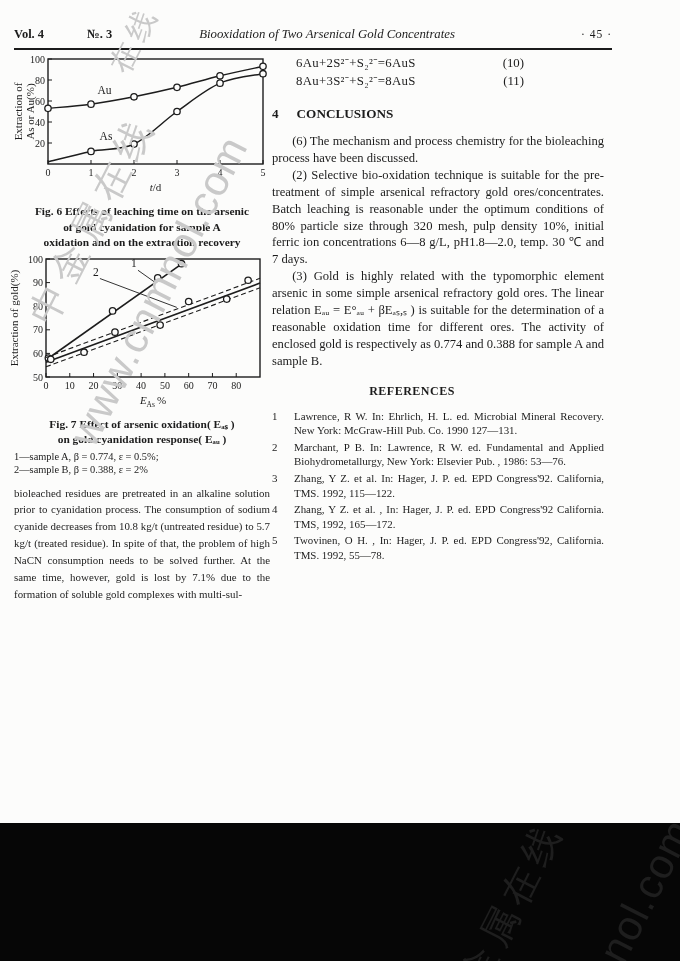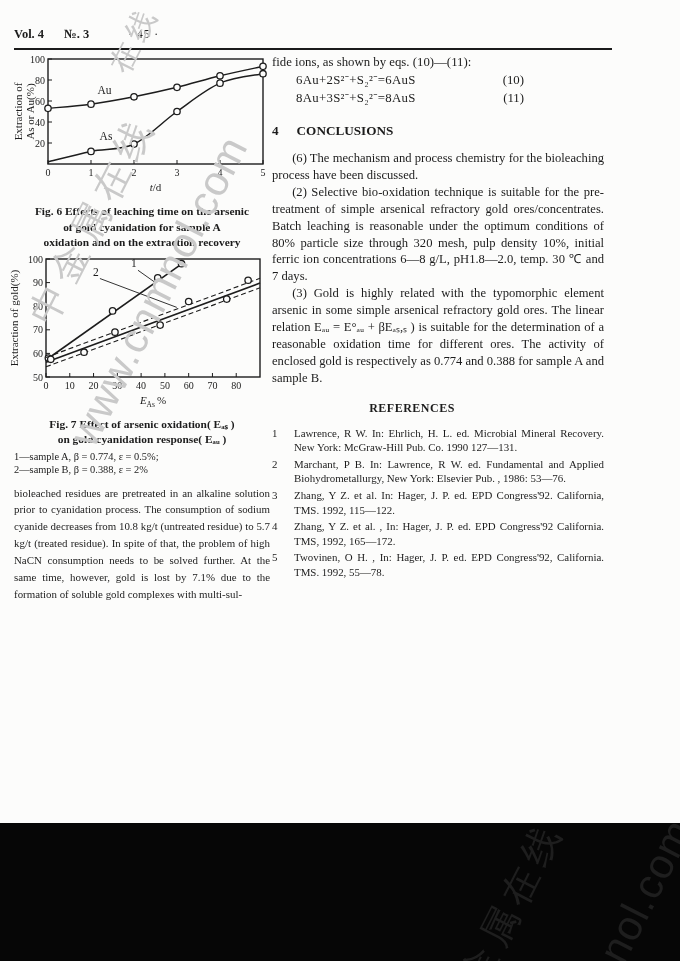--- a/index.html
+++ b/index.html
@@ -1,20 +1,20 @@
 <!DOCTYPE html>
 <html><head>
 <meta charset="utf-8">
 <style>
   html,body{margin:0;padding:0;background:#444;}
   .page{position:relative;width:680px;height:961px;background:#fcfcfb;overflow:hidden;
         font-family:"Liberation Serif",serif;color:#1c1c1c;}
   
   .hdr{position:absolute;left:14px;top:27px;width:598px;display:flex;align-items:baseline;
-       border-bottom:2.5px solid #1b1b1b;padding-bottom:6px;font-size:12.5px;}
+       border-bottom:2.5px solid #1b1b1b;padding-bottom:6px;font-size:12.5px;gap:23px;}
   .hdr .vol{font-weight:700;}
   .hdr .iss{font-weight:700;margin-left:20px;}
   .hdr .ttl{flex:1;text-align:center;font-style:italic;font-size:12.8px;}
   .hdr .pg{width:70px;text-align:right;font-size:11.5px;letter-spacing:1px;}
   
   .col-left{position:absolute;left:14px;top:54px;width:256px;}
   .col-right{position:absolute;left:272px;top:54px;width:332px;}
   
   .chart{display:block;}
   .fig7wrap{margin-left:-4px;margin-top:2px;}
@@ -59,20 +59,21 @@
   <div class="wm" style="left:100px;top:62px;font-size:30px;letter-spacing:6px;transform:rotate(-63deg);">在线</div>
   <div class="wm" style="left:60px;top:432px;font-size:42px;letter-spacing:1px;transform:rotate(-63deg);">www.cnmnol.com</div>
   <div class="wm" style="left:428px;top:1012px;font-size:38px;letter-spacing:7px;transform:rotate(-63deg);">中金属在线</div>
   <div class="wm" style="left:505px;top:1115px;font-size:42px;letter-spacing:1px;transform:rotate(-63deg);">www.cnmnol.com</div>
 
   <div class="content">
 
     <div class="hdr">
       <span class="vol">Vol. 4</span>
       <span class="iss">№. 3</span>
+      <span class="ttl">Biooxidation of Two Arsenical Gold Concentrates</span>
       <span class="pg">· 45 ·</span>
     </div>
 
     <div class="col-left">
       <div id="chart0" class="chart"><svg width="256" height="140" viewBox="0 0 256 140">
             <rect x="34" y="5" width="215" height="105" fill="none" stroke="#1d1d1d" stroke-width="1.4"></rect>
             <line x1="34" y1="110" x2="34" y2="106" stroke="#1d1d1d" stroke-width="1"></line>
             <text x="34" y="122" text-anchor="middle" class="tk">0</text>
             <line x1="77" y1="110" x2="77" y2="106" stroke="#1d1d1d" stroke-width="1"></line>
             <text x="77" y="122" text-anchor="middle" class="tk">1</text>
@@ -183,21 +184,20 @@
       </div>
       <div class="figsub">
         <div>1—sample A, β = 0.774, ε = 0.5%;</div>
         <div>2—sample B, β = 0.388, ε = 2%</div>
       </div>
 
       <div class="bodypar">bioleached residues are pretreated in an alkaline solution prior to cyanidation process. The consumption of sodium cyanide decreases from 10.8 kg/t (untreated residue) to 5.7 kg/t (treated residue). In spite of that, the problem of high NaCN consumption needs to be solved further. At the same time, however, gold is lost by 7.1% due to the formation of soluble gold complexes with multi-sul-</div>
     </div>
 
     <div class="col-right">
-      <div class="lead">fide ions, as shown by eqs. (10)—(11):</div>
 
       <div class="eqrow">
         <span class="f">6Au+2S²⁻+S₂²⁻=6AuS</span>
         <span class="n">(10)</span>
       </div>
       <div class="eqrow">
         <span class="f">8Au+3S²⁻+S₂²⁻=8AuS</span>
         <span class="n">(11)</span>
       </div>
 

